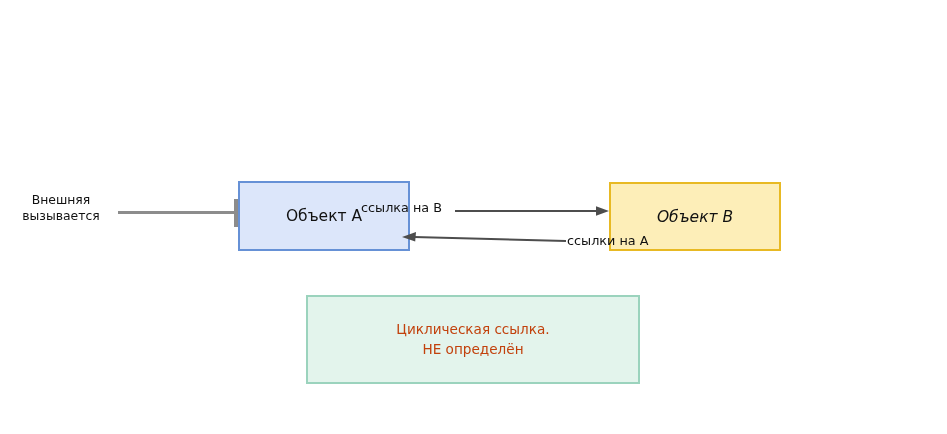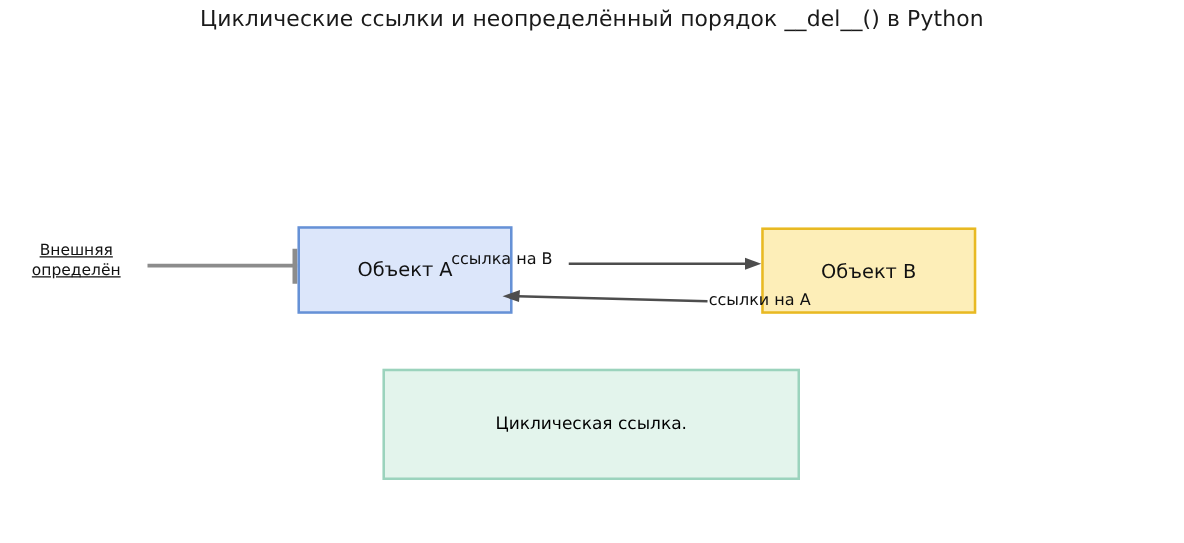--- a/index.html
+++ b/index.html
@@ -35,21 +35,20 @@
   
   #external-var-caption {
     position: absolute;
     left: 0px;
     top: 192px;
     width: 122px;
     text-align: center;
     font-size: 12.4px;
     line-height: 16.3px;
     color: #111111;
-    text-decoration: underline;
   }
   #external-var-caption div { white-space: nowrap; }
 
   
   #external-connector-line {
     position: absolute;
     left: 118px;
     top: 211px;
     width: 120px;
     height: 3px;
@@ -83,20 +82,21 @@
     background: #dce6fa;
     border: 2px solid #6691d6;
   }
   #object-b-box {
     left: 609px;
     top: 182px;
     width: 172px;
     height: 69px;
     background: #fdeeb8;
     border: 2px solid #e8b923;
+    font-style: italic;
   }
 
   
   .arrow-svg {
     position: absolute;
     overflow: visible;
   }
   #arrow-a-to-b { left: 455px; top: 198px; }
   #arrow-b-to-a { left: 400px; top: 224px; }
 
@@ -119,34 +119,33 @@
     height: 89px;
     box-sizing: border-box;
     background: #e3f4ec;
     border: 2px solid #9bd3bd;
     display: flex;
     flex-direction: column;
     align-items: center;
     justify-content: center;
     font-size: 13.6px;
     line-height: 19.5px;
-    color: #000000;
+    color: #c2410c;
   }
   #note-box div { white-space: nowrap; }
 </style>
 </head>
 <body>
 
 <div id="canvas">
 
-  <div id="diagram-title">Циклические ссылки и неопределённый порядок __del__() в Python</div>
 
   <div id="external-var-caption">
     <div>Внешняя</div>
-    <div>определён</div>
+    <div>вызывается</div>
   </div>
 
   <div id="external-connector-line"></div>
   <div id="external-connector-tick"></div>
 
   <div id="object-a-box" class="obj-box">
     <span>Объект A</span>
   </div>
 
   <div id="object-b-box" class="obj-box">
@@ -162,15 +161,16 @@
     <line x1="166" y1="17" x2="14" y2="13" stroke="#4d4d4d" stroke-width="2"></line>
     <polygon points="2,13 16,8 15.2,17.6" fill="#4d4d4d"></polygon>
   </svg>
 
   <div id="label-ref-to-b" class="edge-label">ссылка на B</div>
 
   <div id="label-ref-to-a" class="edge-label">ссылки на A</div>
 
   <div id="note-box">
     <div>Циклическая ссылка.</div>
+    <div>НЕ определён</div>
   </div>
 
 </div>
 
 </body></html>

